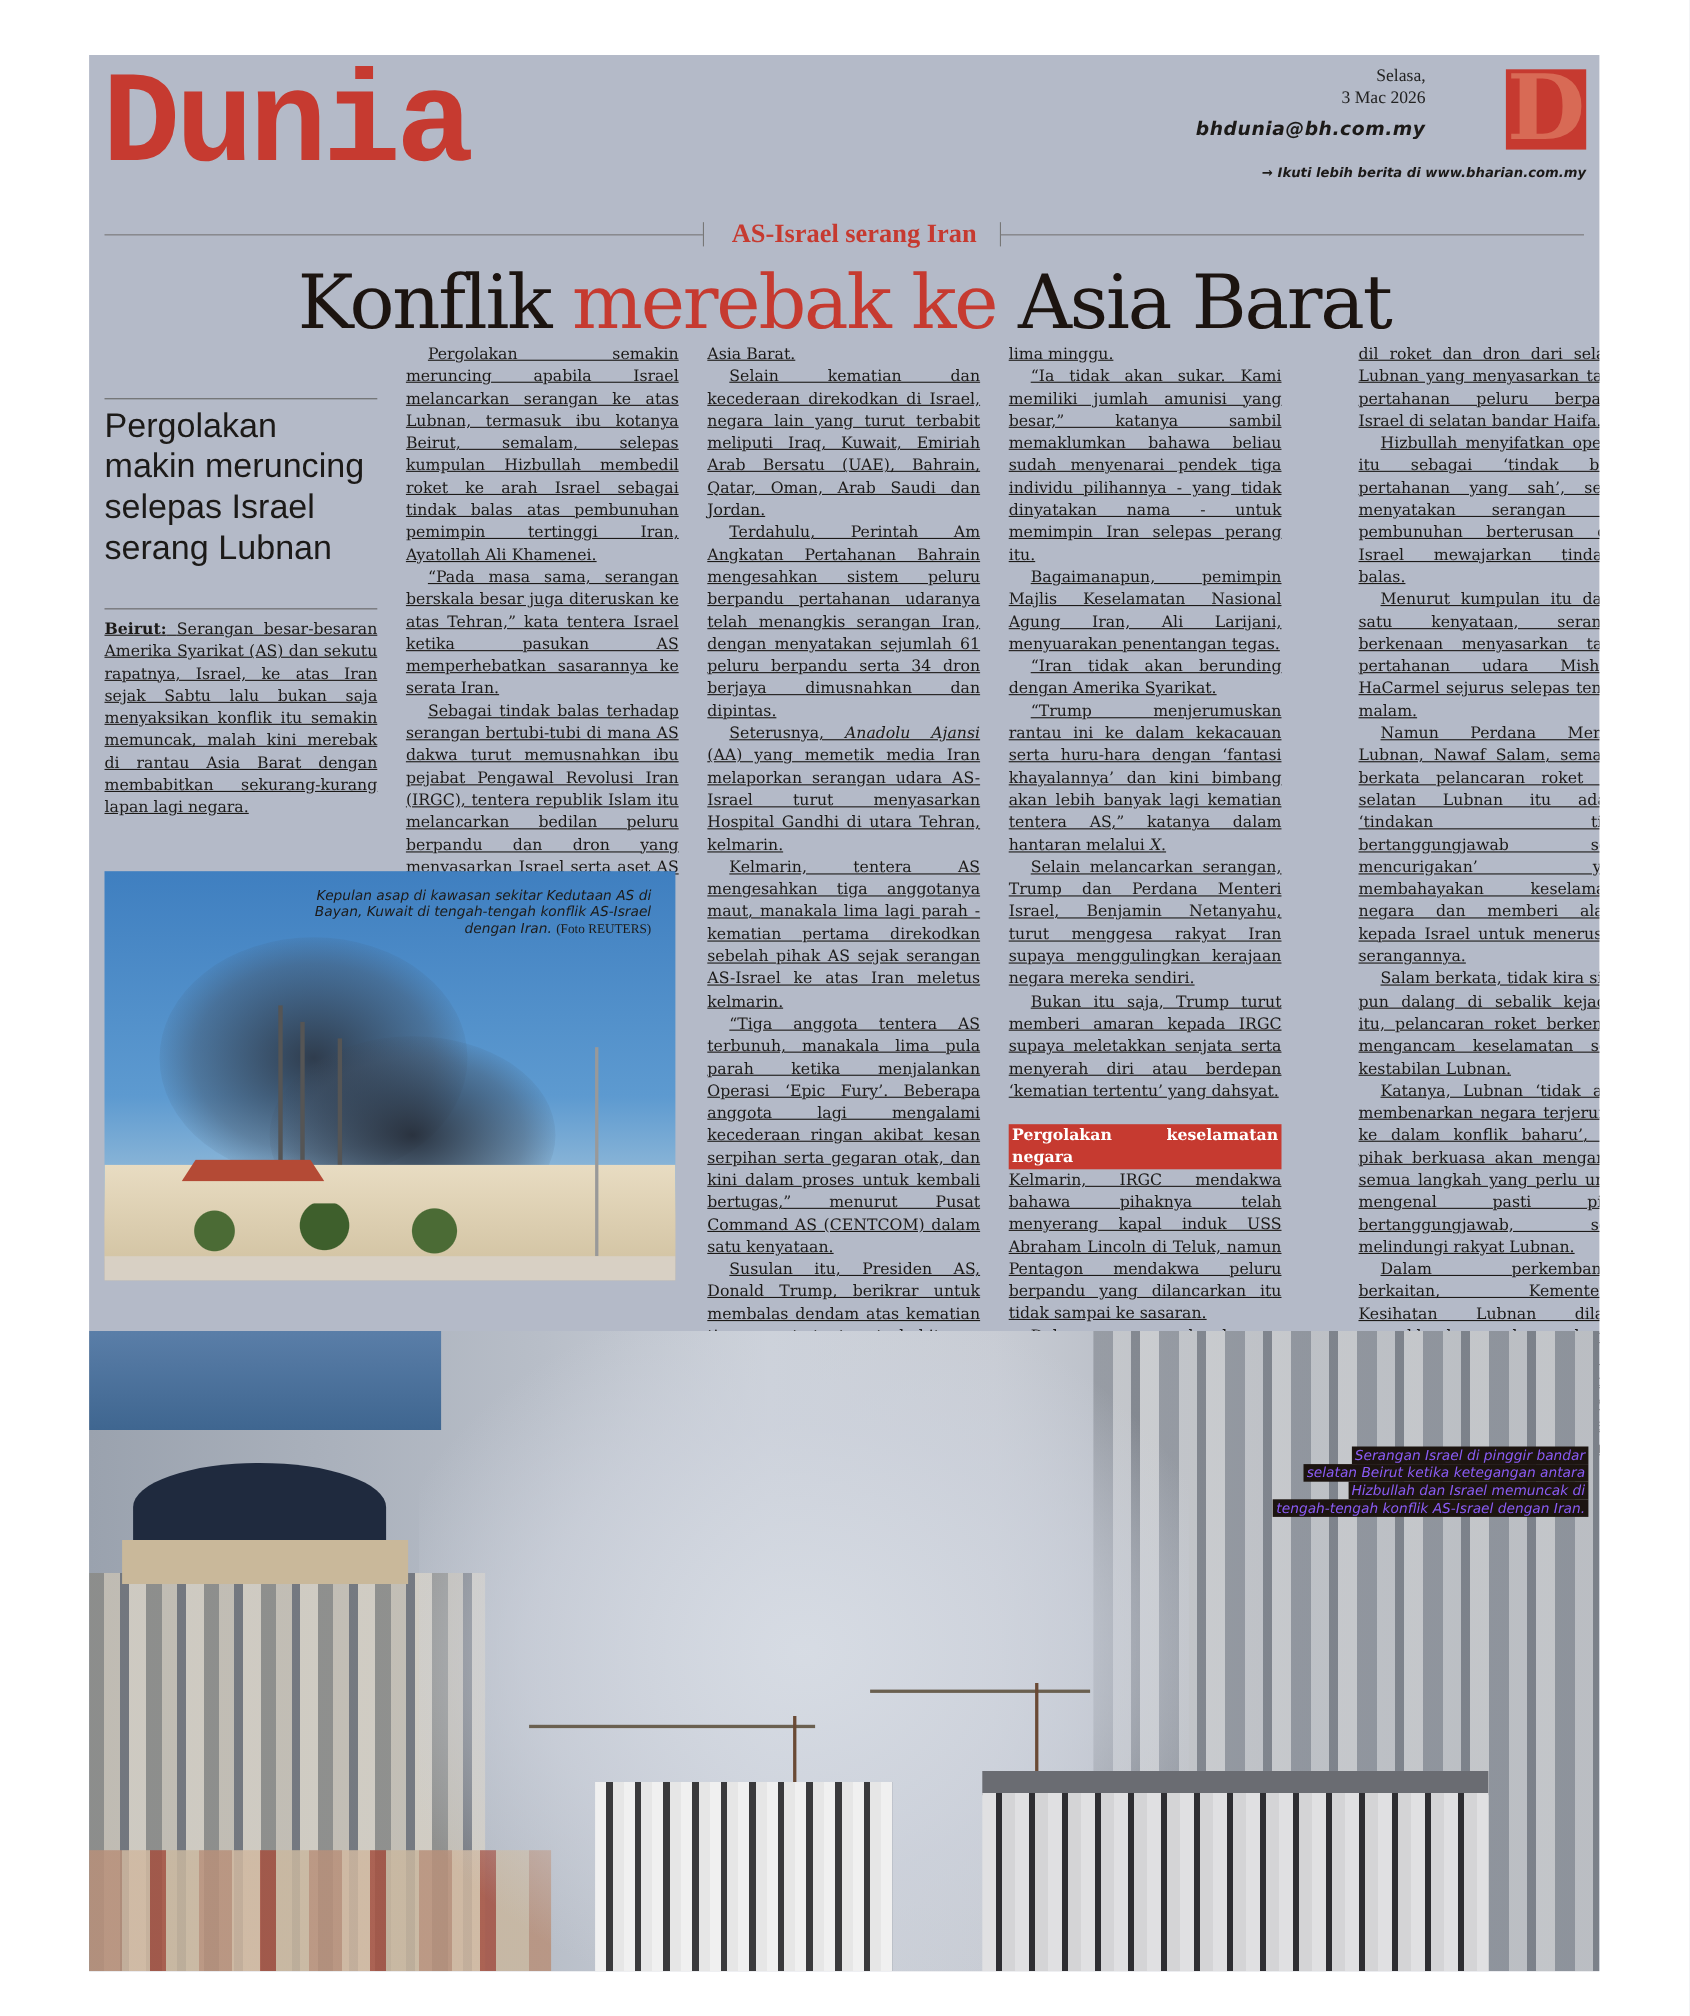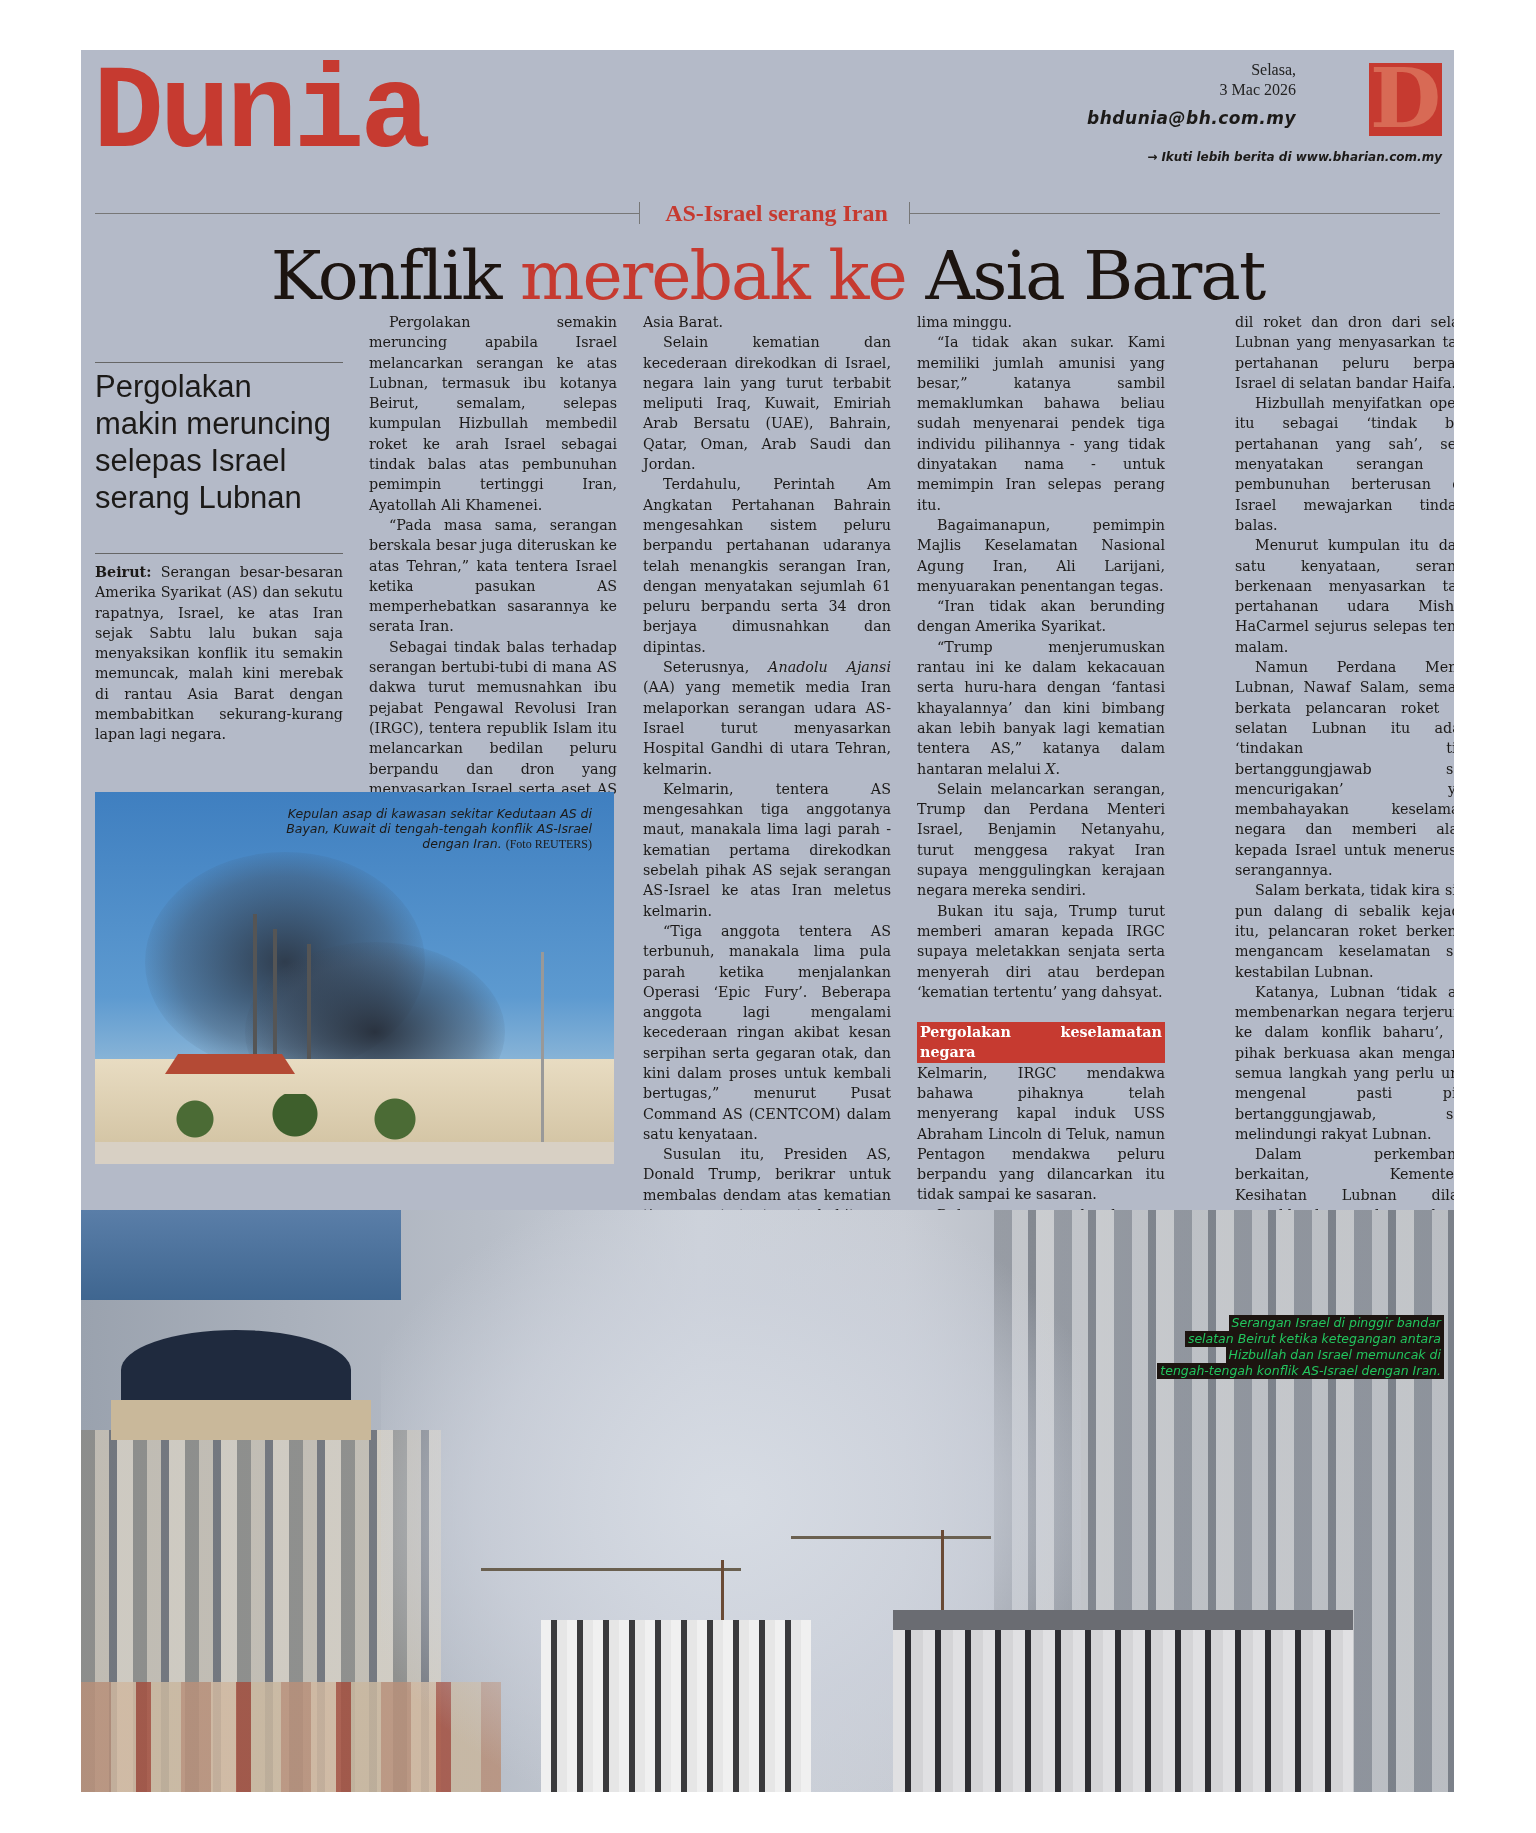--- a/index.html
+++ b/index.html
@@ -28,21 +28,21 @@
   .kicker-row .rule.r { right: 0; width: 530px; }
   .kicker-row .bar { position: absolute; top: 4px; width: 1px; height: 22px; background: #777; }
   .kicker-row .bar.l { left: 544px; }
   .kicker-row .bar.r { right: 530px; }
   .kicker { position: absolute; left: 548px; width: 267px; top: 2px; text-align: center; font-family: "Liberation Serif", serif; font-weight: bold; font-size: 24px; color: #c63a30; }
   .headline {
     position: absolute; left: 0; right: 0; top: 186px; text-align: center;
     font-family: "DejaVu Serif", serif; font-size: 68px; color: #1c1410; letter-spacing: -2px; white-space: nowrap;
   }
   .headline .red { color: #c63a30; }
-  .col { position: absolute; font-family: "DejaVu Serif", serif; font-size: 14.3px; line-height: 20.3px; color: #1c1a18; text-align: justify; }
+  .col { position: absolute; font-family: "DejaVu Serif", serif; font-size: 14.3px; line-height: 20.3px; color: #1c1a18; text-align: justify; text-decoration: underline; }
   .col p { margin: 0; text-indent: 20px; }
   .col p.noindent { text-indent: 0; }
   .sidehead { position: absolute; left: 14px; top: 318px; width: 240px; font-family: Liberation Sans, sans-serif; font-size: 31px; line-height: 37px; color: #1c1a18; }
   .rule-side { position: absolute; left: 14px; width: 248px; height: 1px; background: #666; }
   .subhead { background: #c63a30; color: #fff; font-weight: bold; padding: 0 3px; display: inline-block; margin-top: 20px; }
   .photo1 { position: absolute; left: 14px; top: 742px; width: 519px; height: 372px; overflow: hidden;
     background: linear-gradient(#3f7fc0 0%, #5d9ad0 55%, #8fb8d8 75%, #d8c8a8 85%, #c9bfae 100%); }
   .photo1 .smoke1 { position:absolute; left:50px; top:60px; width:280px; height:220px; border-radius:50%; background: radial-gradient(ellipse at center, rgba(40,45,55,0.85) 0%, rgba(60,70,85,0.4) 55%, rgba(70,90,110,0) 75%); }
   .photo1 .smoke2 { position:absolute; left:150px; top:150px; width:260px; height:180px; border-radius:50%; background: radial-gradient(ellipse at center, rgba(35,40,50,0.9) 0%, rgba(60,70,85,0.4) 55%, rgba(70,90,110,0) 75%); }
   .photo1 .bldg { position:absolute; left:0; bottom:20px; width:100%; height:85px; background: linear-gradient(#e8dcc2,#d4c5a5); }
@@ -60,21 +60,21 @@
   .photo2 .stadium-base { position:absolute; left:30px; top:190px; width:260px; height:40px; background:#c9b89a; }
   .photo2 .cityL { position:absolute; left:0; top:220px; width:360px; height:362px; background: repeating-linear-gradient(90deg, #8a8a86 0 14px, #c6c0b4 14px 28px, #6b6f76 28px 36px, #d6d0c4 36px 52px); opacity:0.85; }
   .photo2 .cityR { position:absolute; right:0; top:0; width:460px; height:582px; background: repeating-linear-gradient(90deg, #878c94 0 18px, #c7c9cc 18px 34px, #6d727a 34px 42px, #d2d3d4 42px 60px); opacity:0.7; }
   .photo2 .haze { position:absolute; left:300px; top:0; width:700px; height:582px; background: radial-gradient(ellipse at 50% 50%, rgba(215,220,228,0.95) 0%, rgba(205,210,220,0.7) 50%, rgba(200,205,215,0) 80%); }
   .photo2 .tower1 { position:absolute; left:460px; top:410px; width:270px; height:172px; background: repeating-linear-gradient(90deg, #f0f0f0 0 10px, #3a3a3c 10px 16px, #e6e6e6 16px 26px); }
   .photo2 .tower2 { position:absolute; left:812px; top:420px; width:460px; height:162px; background: repeating-linear-gradient(90deg, #e0e0e2 0 12px, #2e2e32 12px 18px, #d4d4d6 18px 30px); }
   .photo2 .tower2top { position:absolute; left:812px; top:400px; width:460px; height:22px; background:#6a6c72; }
   .photo2 .crane { position:absolute; height:3px; background:#6a6050; }
   .photo2 .crane-mast { position:absolute; width:3px; background:#6a4a35; }
   .photo2 .redroofs { position:absolute; left:0; bottom:0; width:420px; height:110px; background: repeating-linear-gradient(90deg, #b8907a 0 30px, #d0b8a0 30px 55px, #a45040 55px 70px, #c9b79f 70px 100px); opacity:0.85; }
-  .cap2 { position: absolute; right: 10px; top: 105px; text-align: right; font-family: "DejaVu Sans", sans-serif; font-style: italic; font-size: 12.5px; line-height: 16px; color: #22c55e; }
+  .cap2 { position: absolute; right: 10px; top: 105px; text-align: right; font-family: "DejaVu Sans", sans-serif; font-style: italic; font-size: 12.5px; line-height: 16px; color: #8b5cf6; }
   .cap2 span { background: #1c1410; padding: 0 3px; display: inline-block; }
 </style>
 </head>
 <body>
 
 <div class="page">
 
   <div class="masthead">Dunia</div>
 
   <div class="dateblock">

